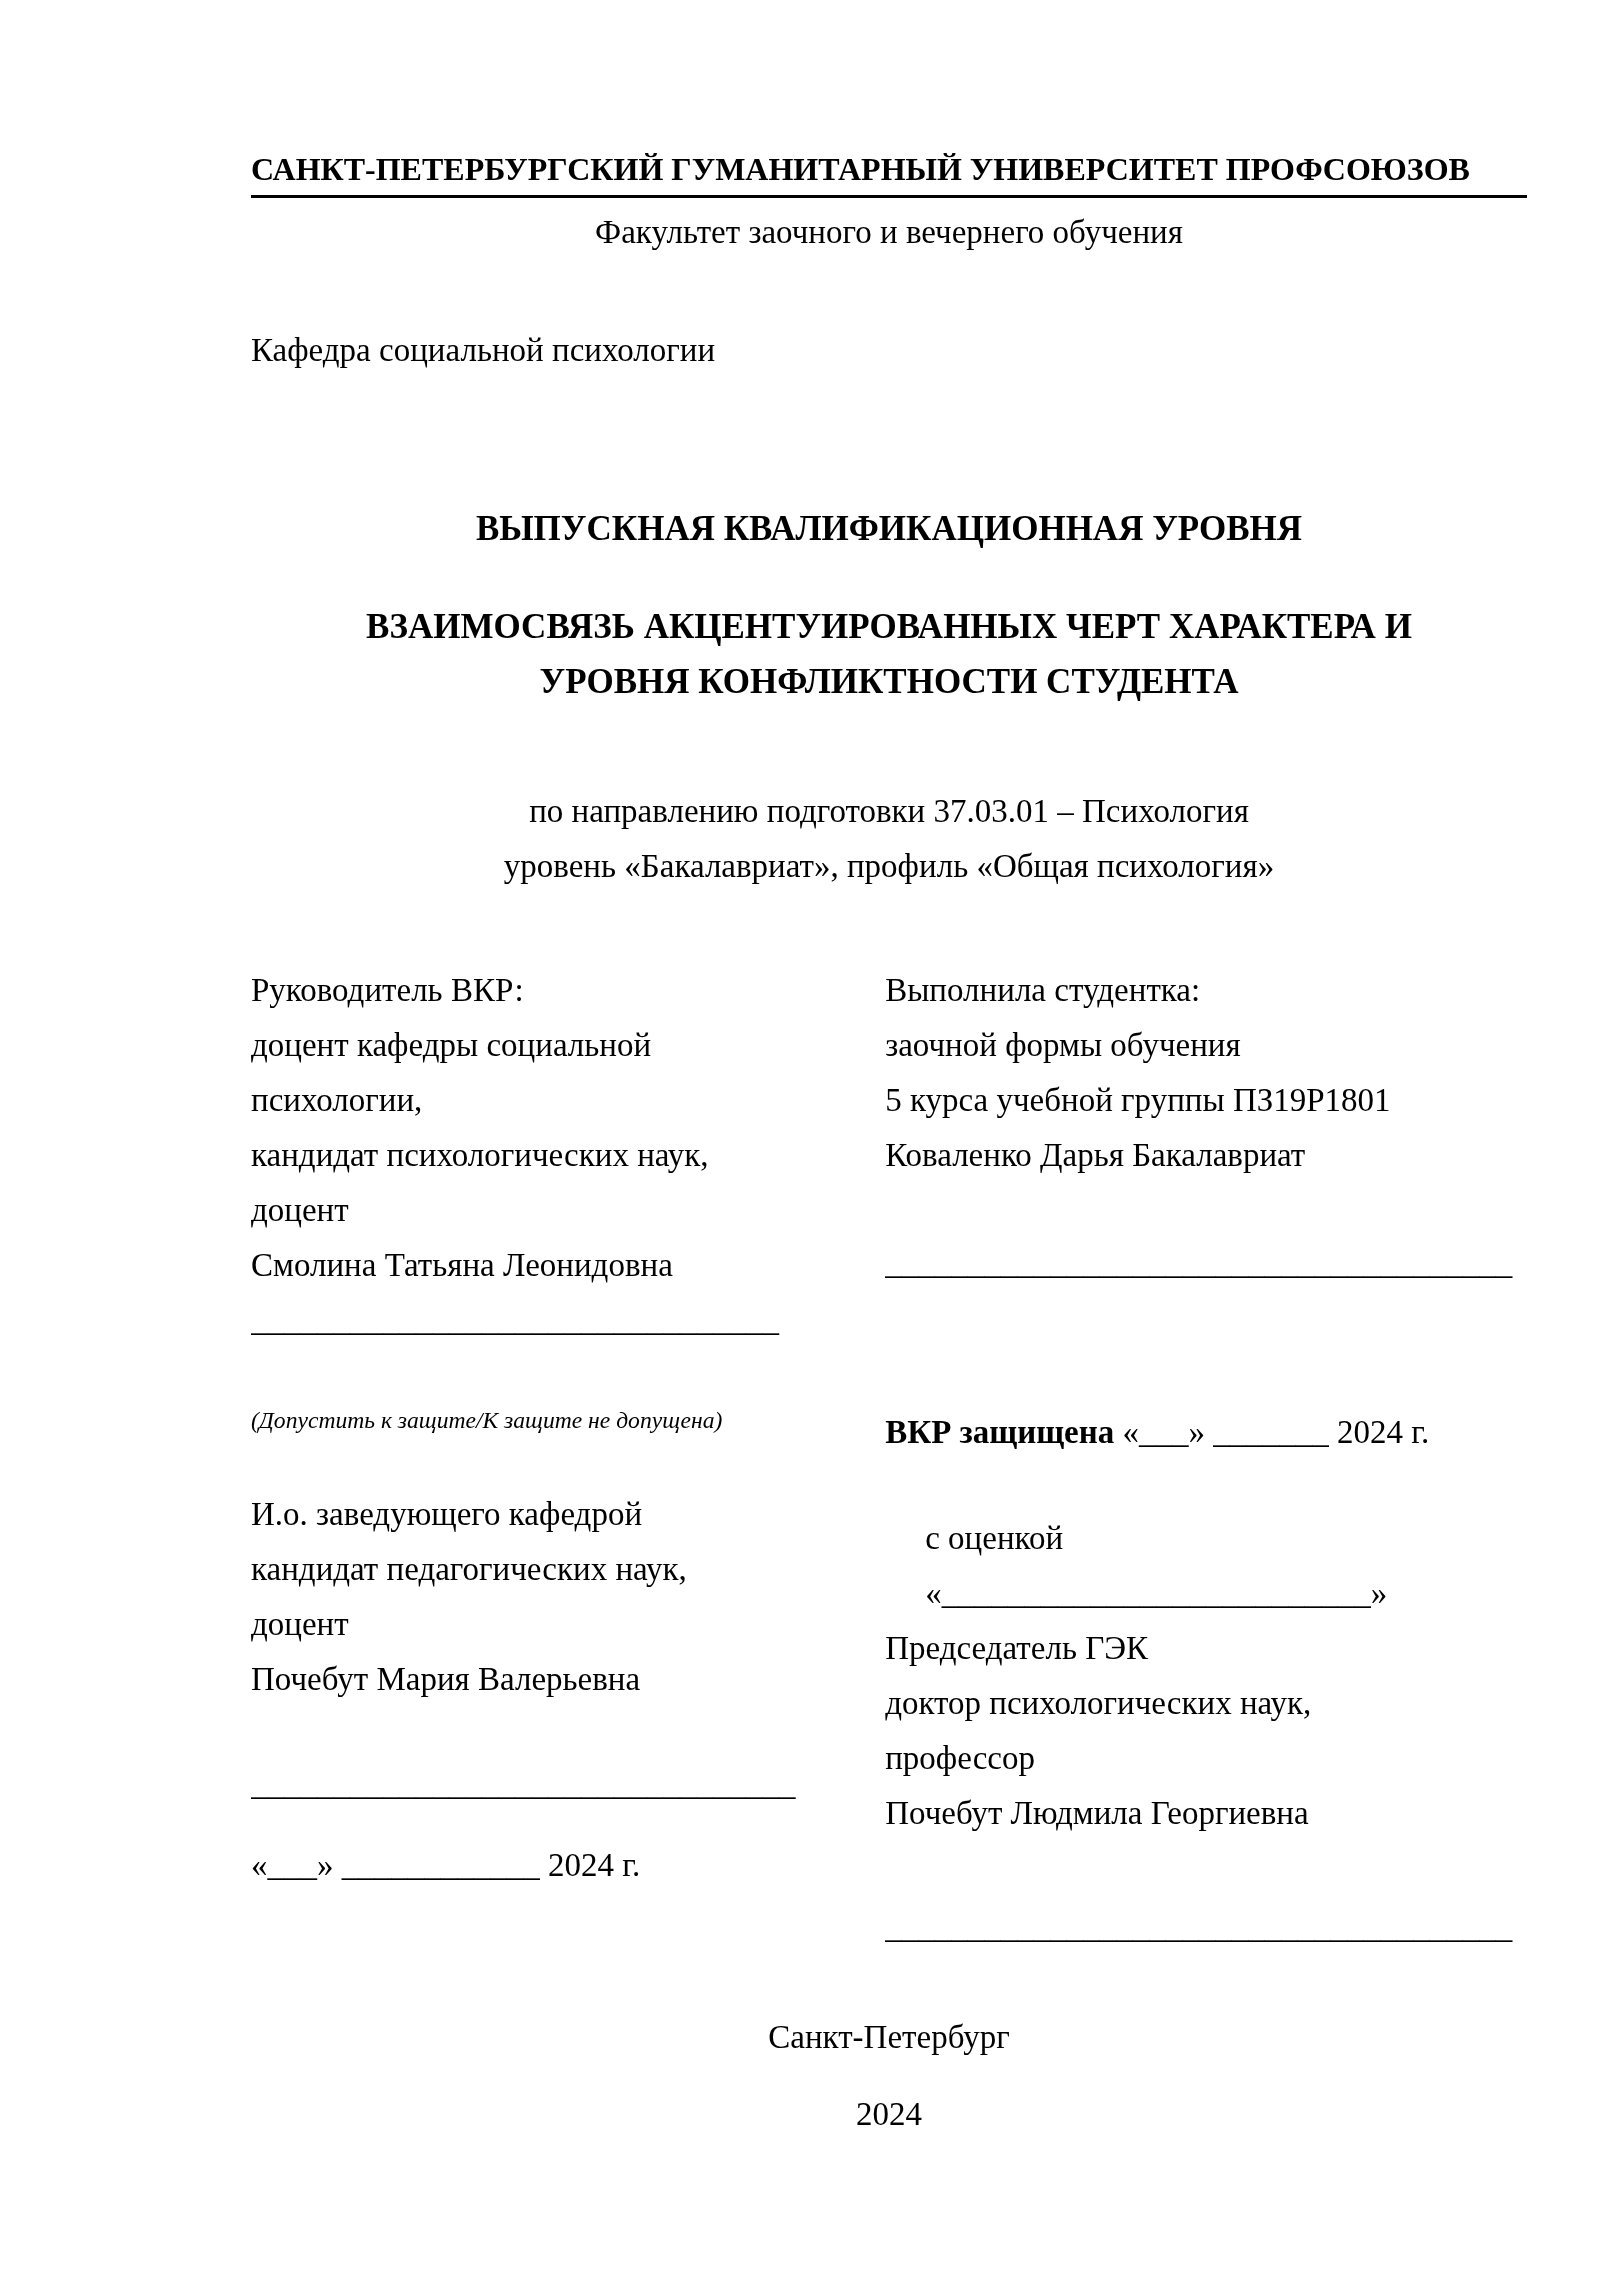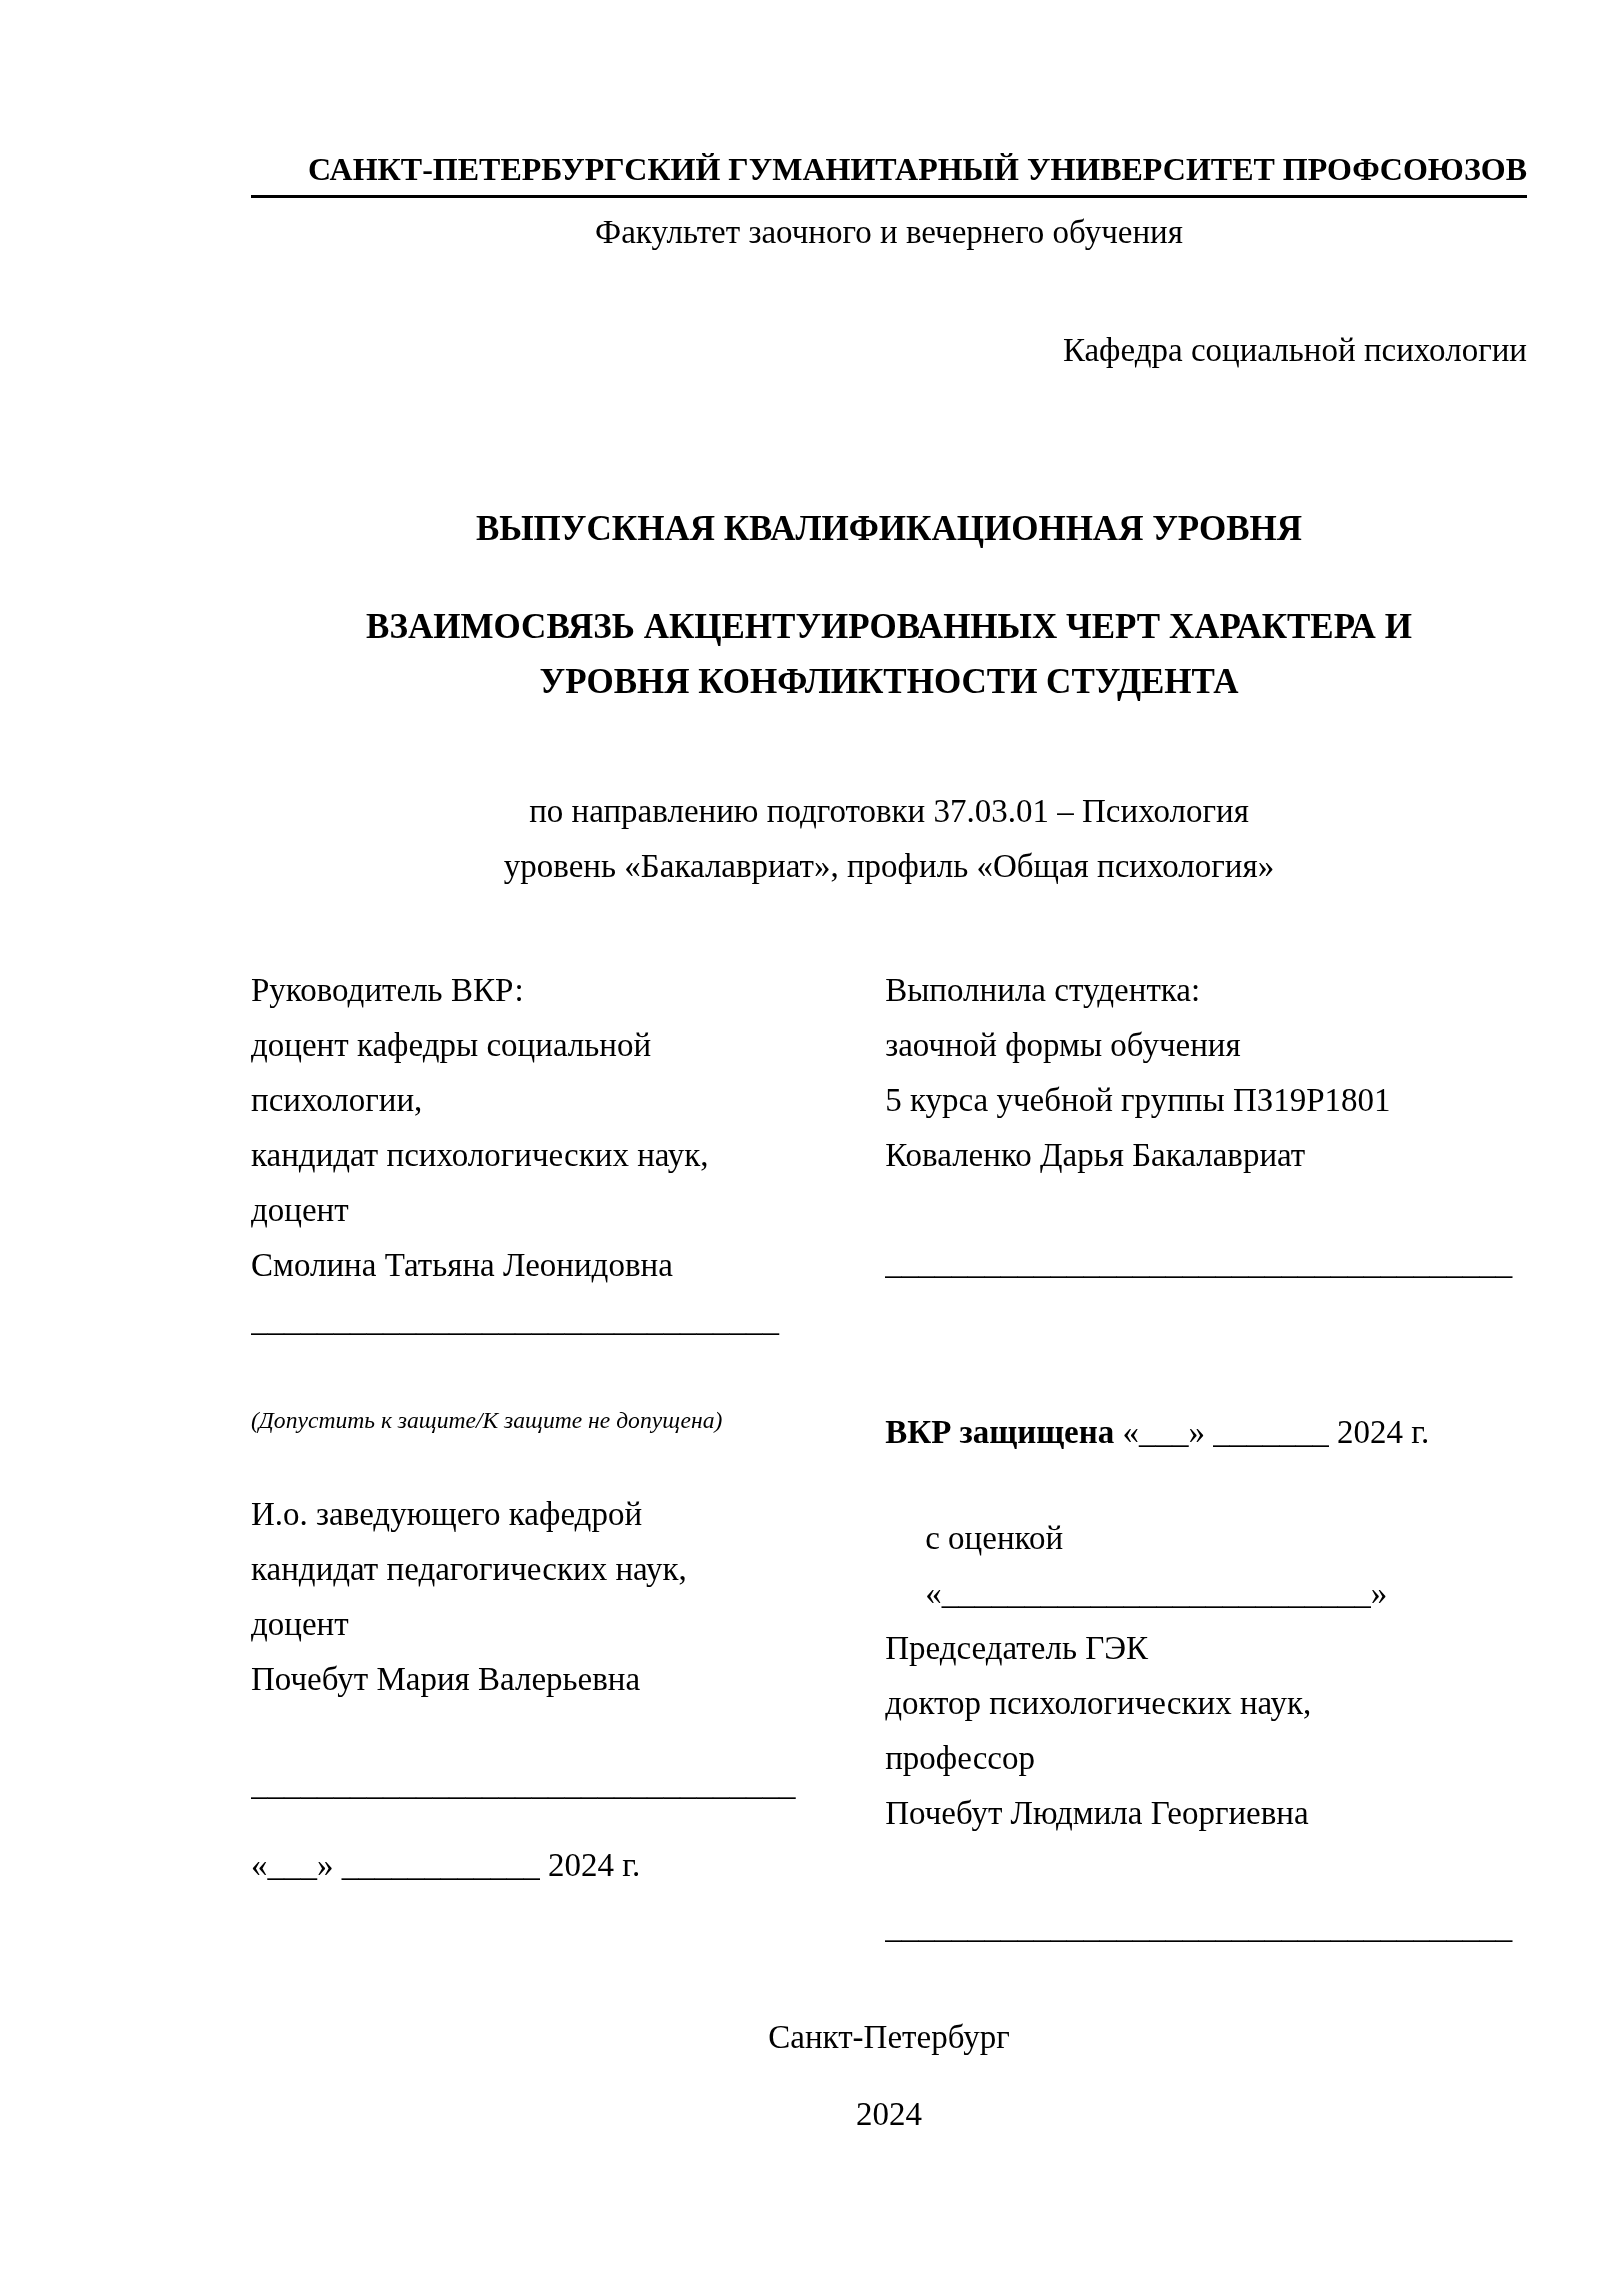--- a/index.html
+++ b/index.html
@@ -11,30 +11,30 @@
     background: #ffffff;
     color: #000000;
     font-family: "Liberation Serif", "DejaVu Serif", serif;
     font-size: 33px;
     padding: 149px 96px 0 251px;
     overflow: hidden;
   }
   .line { line-height: 55px; }
 
   .university {
-    text-align: right;
+    text-align: left;
     font-weight: bold;
     font-size: 32px;
     line-height: 1.25;
     white-space: nowrap;
     padding-bottom: 6.3px;
     border-bottom: 3.1px solid #000;
   }
   .faculty { text-align: center; margin-top: 6.3px; line-height: 55px; }
-  .department { text-align: right; margin-top: 63px; line-height: 55px; }
+  .department { margin-top: 63px; line-height: 55px; }
 
   .work-type {
     text-align: center;
     font-weight: bold;
     font-size: 35px;
     line-height: 1.2;
     margin-top: 130px;
   }
   .thesis-title {
     text-align: center;

